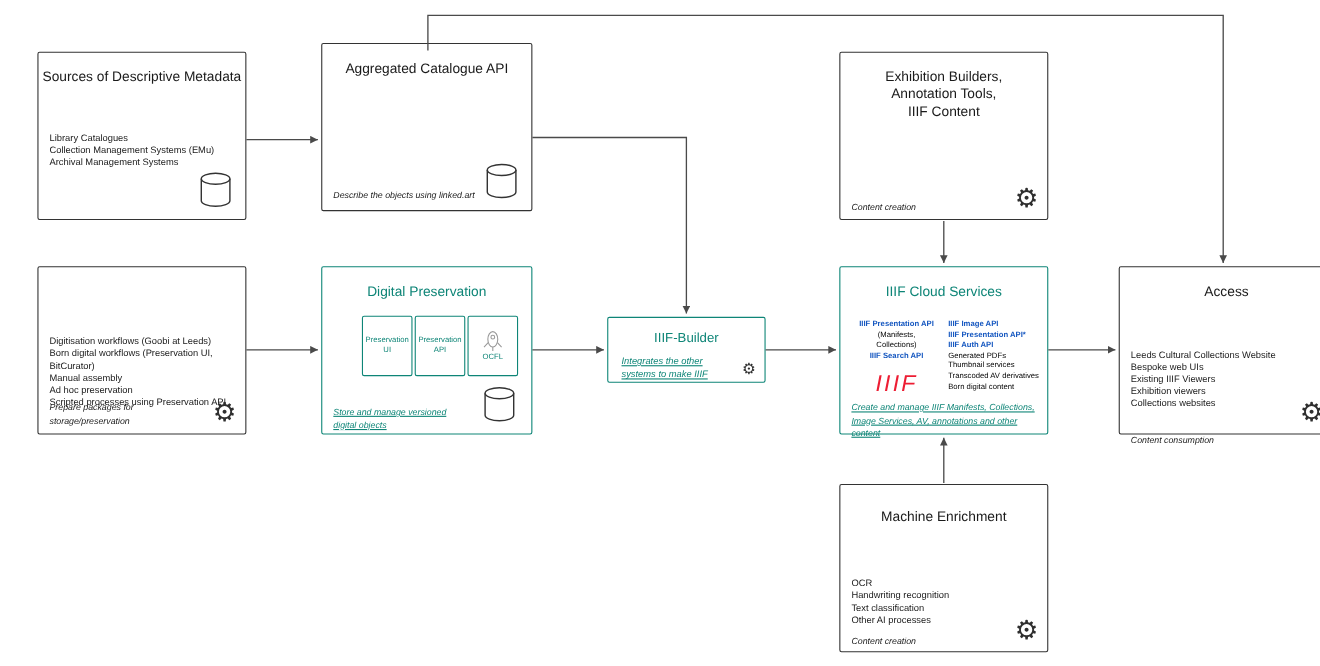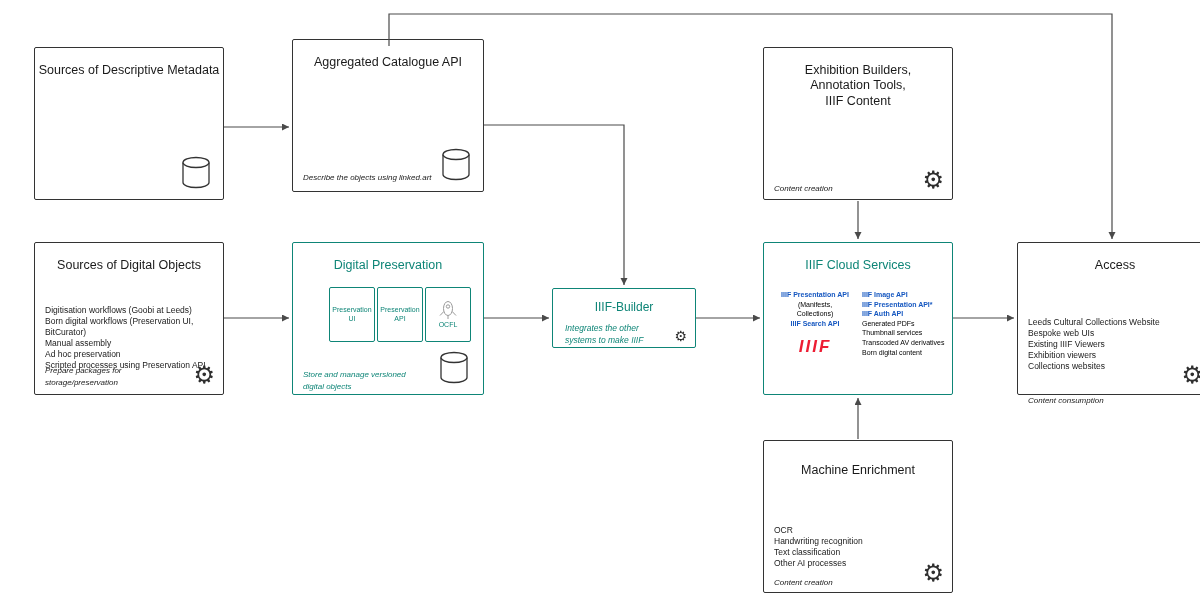--- a/index.html
+++ b/index.html
@@ -10,37 +10,37 @@
   .canvas{position:relative;width:1200px;height:595px;background:#fff;overflow:hidden;margin-left:22px;}
   .connectors{position:absolute;left:0;top:0;z-index:6;pointer-events:none;}
   .conn{fill:none;stroke:var(--line);stroke-width:1.2;}
   .arrowhead{fill:var(--line);}
   .box{position:absolute;background:#fff;border:1.2px solid #333;border-radius:2px;z-index:2;}
   .box.teal{border-color:var(--teal);}
   .box-title{font-size:12.5px;color:var(--ink);text-align:center;padding-top:15px;line-height:1.22;}
   .box.teal .box-title{color:var(--teal);}
   .list{position:absolute;font-size:8.5px;color:var(--ink);line-height:1.3;}
   .note{position:absolute;font-size:8px;font-style:italic;color:var(--ink);line-height:1.45;}
-  .note.tealtxt{color:var(--teal);}
+  .note.tealtxt{color:var(--teal);text-decoration:underline;}
   .link{color:var(--teal);cursor:pointer;}
   .gear{position:absolute;color:#2f2f2f;font-size:24px;line-height:1;font-family:"DejaVu Sans",sans-serif;}
   .gear.small{font-size:14px;}
   .cyl{position:absolute;}
   
   .sub{position:absolute;top:44px;width:46px;height:55px;border:1px solid var(--teal);border-radius:2px;
        display:flex;flex-direction:column;align-items:center;justify-content:center;text-align:center;
        font-size:7px;color:var(--teal);line-height:1.25;padding:2px;background:#fff;}
   
   .cloud-col{position:absolute;font-size:7px;line-height:1.16;}
   .cloud-col .api{color:var(--blue);font-weight:bold;}
   .cloud-col div{margin-bottom:1.5px;}
   .cloud-left{left:8px;top:48px;width:86px;text-align:center;}
   .cloud-right{left:98px;top:48px;width:88px;text-align:left;}
-  .iiif-logo{display:inline-block;margin-top:9px;color:var(--red);font-weight:bold;font-style:italic;
-             font-size:17px;letter-spacing:2px;line-height:1;}
+  .iiif-logo{display:inline-block;margin-top:9px;color:var(--red);font-weight:normal;font-style:italic;
+             font-size:21px;letter-spacing:2px;line-height:1;}
   .bld{font-weight:normal;}
 </style>
 </head>
 <body>
 
 <div class="canvas">
 
   <svg class="connectors" width="1200" height="605" viewBox="0 0 1200 605">
     <defs>
       <marker id="arrow" markerWidth="9" markerHeight="9" refX="7" refY="3.5" orient="auto-start-reverse" markerUnits="userSpaceOnUse">
@@ -53,20 +53,25 @@
     <path class="conn" d="M202,318 H267" marker-end="url(#arrow)"></path>
     <path class="conn" d="M462,318 H527" marker-end="url(#arrow)"></path>
     <path class="conn" d="M674,318 H738" marker-end="url(#arrow)"></path>
     <path class="conn" d="M931,318 H992" marker-end="url(#arrow)"></path>
     <path class="conn" d="M836,201 V239" marker-end="url(#arrow)"></path>
     <path class="conn" d="M836,439 V398" marker-end="url(#arrow)"></path>
   </svg>
 
   <div class="box" style="left:12px;top:47px;width:190px;height:153px">
     <div class="box-title">Sources of Descriptive Metadata</div>
+    <div class="list" style="left:10px;top:72px;right:8px">
+      <div>Library Catalogues</div>
+      <div>Collection Management Systems (EMu)</div>
+      <div>Archival Management Systems</div>
+    </div>
     <svg class="cyl" style="right:12px;bottom:10px" width="30" height="33" viewBox="0 0 30 33">
       <path d="M2 6.5 v20 a13 5 0 0 0 26 0 V6.5" fill="#fff" stroke="#333" stroke-width="1.3"></path>
       <ellipse cx="15" cy="6.5" rx="13" ry="5" fill="#fff" stroke="#333" stroke-width="1.3"></ellipse>
     </svg>
   </div>
 
   <div class="box" style="left:270px;top:39px;width:192px;height:153px">
     <div class="box-title">Aggregated Catalogue API</div>
     <div class="note" style="left:10px;top:132px;width:140px">Describe the objects using linked.art</div>
     <svg class="cyl" style="right:12px;bottom:10px" width="30" height="33" viewBox="0 0 30 33">
@@ -79,21 +84,20 @@
     <div class="box-title">
       <div>Exhibition Builders,</div>
       <div>Annotation Tools,</div>
       <div>IIIF Content</div>
     </div>
     <div class="note" style="left:10px;top:135px;width:120px">Content creation</div>
     <span class="gear" style="right:8px;bottom:7px">⚙</span>
   </div>
 
   <div class="box" style="left:12px;top:242px;width:190px;height:153px">
-    <div class="box-title">Sources of Digital Objects</div>
     <div class="list" style="left:10px;top:62px;right:4px">
       <div>Digitisation workflows (Goobi at Leeds)</div>
       <div>Born digital workflows (Preservation UI, BitCurator)</div>
       <div>Manual assembly</div>
       <div>Ad hoc preservation</div>
       <div>Scripted processes using Preservation API</div>
     </div>
     <div class="note" style="left:10px;top:122px;width:110px"><span>Prepare </span><span class="bld">packages</span><span> for storage/preservation</span></div>
     <span class="gear" style="right:8px;bottom:7px">⚙</span>
   </div>
@@ -140,20 +144,21 @@
     </div>
     <div class="cloud-col cloud-right">
       <div class="api">IIIF Image API</div>
       <div class="api">IIIF Presentation API*</div>
       <div class="api">IIIF Auth API</div>
       <div>Generated PDFs</div>
       <div>Thumbnail services</div>
       <div>Transcoded AV derivatives</div>
       <div>Born digital content</div>
     </div>
+    <div class="note tealtxt" style="left:10px;top:122px;right:6px">Create and manage IIIF Manifests, Collections, Image Services, AV, annotations and other content</div>
   </div>
 
   <div class="box" style="left:995px;top:242px;width:196px;height:153px">
     <div class="box-title">Access</div>
     <div class="list" style="left:10px;top:74px;right:8px">
       <div>Leeds Cultural Collections Website</div>
       <div>Bespoke web UIs</div>
       <div>Existing IIIF Viewers</div>
       <div>Exhibition viewers</div>
       <div>Collections websites</div>

